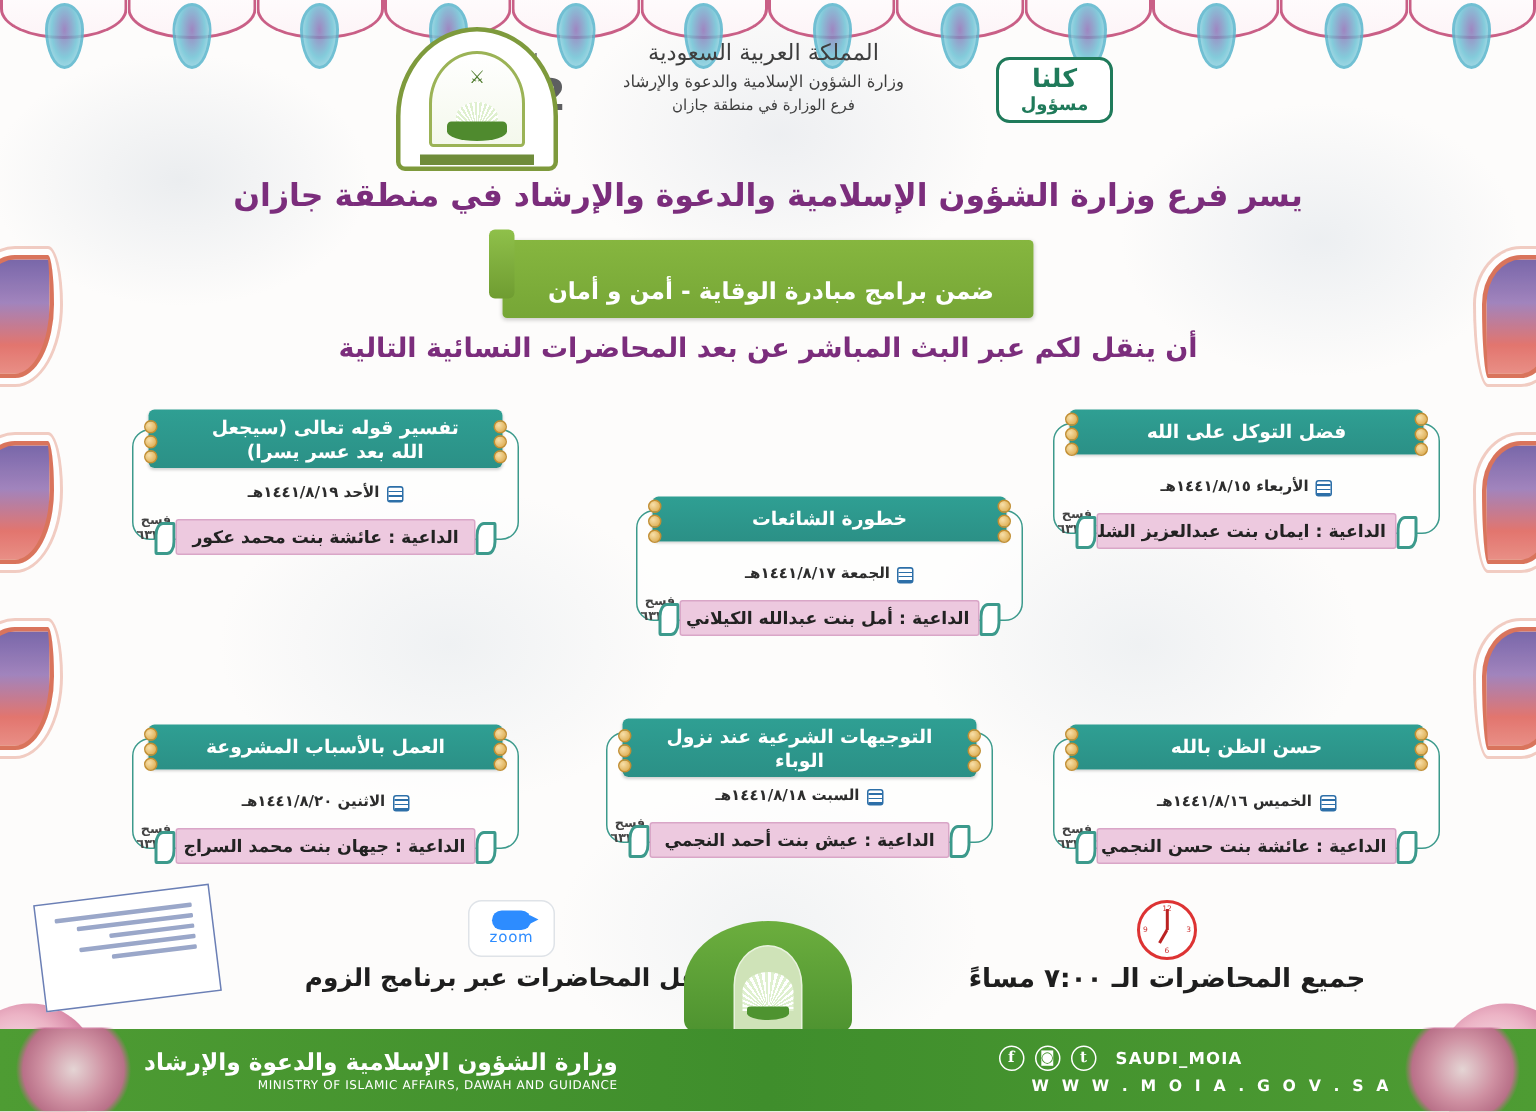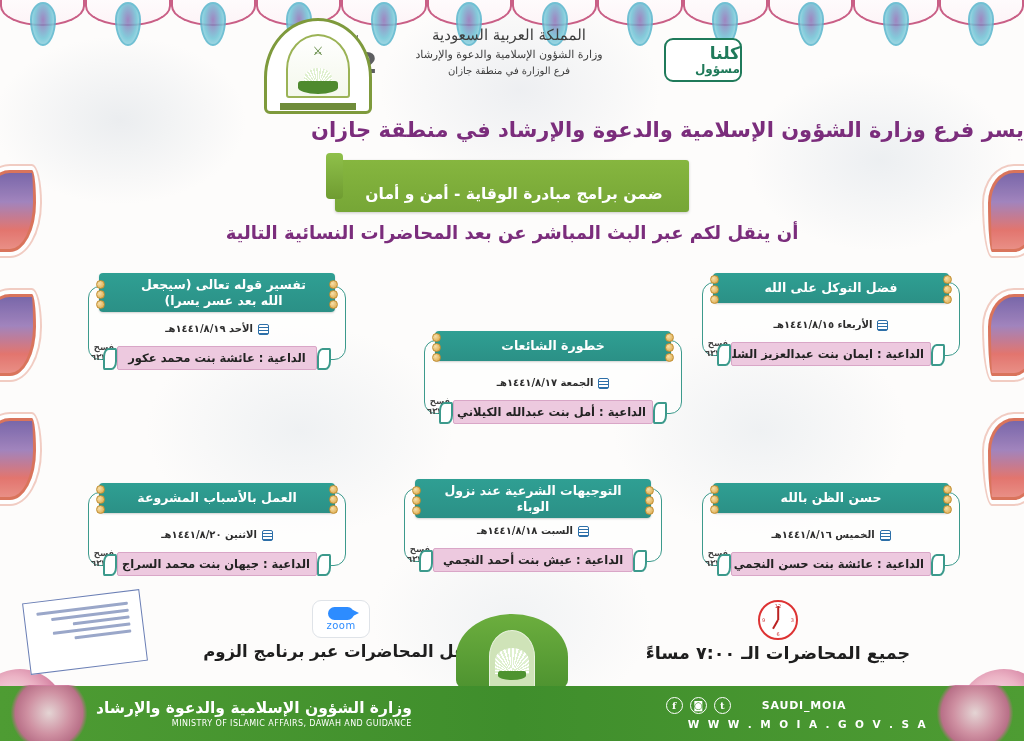--- a/index.html
+++ b/index.html
@@ -65,21 +65,21 @@
     opacity: .85; }
   .cf-bl { left: -26px; bottom: -20px; }
   .cf-br { right: -26px; bottom: -20px; }
 
   
   .header { position: relative; height: 112px; }
   .logo-kullona {
     position: absolute; left: 664px; top: 38px;
     width: 78px; height: 44px;
     border: 2px solid #1f7a5a; border-radius: 9px;
-    display: flex; flex-direction: column; align-items: flex-start; justify-content: center;
+    display: flex; flex-direction: column; align-items: center; justify-content: center;
     color: #1f7a5a; line-height: 1.05; background: #fff;
   }
   .logo-kullona .l1 { font-size: 17px; font-weight: bold; }
   .logo-kullona .l2 { font-size: 12px; font-weight: bold; }
 
   .logo-vision { position: absolute; left: 286px; top: 33px; width: 96px; text-align: center; color: #6d6e71; }
   .logo-vision .v-word { font-size: 11px; letter-spacing: 3px; }
   .logo-vision .v-num { font-size: 29px; font-weight: bold; letter-spacing: 1px; color: #5d5e60; }
   .logo-vision .v-num .zero-orn { color: #8fae3e; }
   .logo-vision .v-sub { font-size: 4.4px; letter-spacing: .5px; margin-top: 1px; color: #8a8b8d; }
@@ -119,21 +119,21 @@
     border-radius: 3px 3px 50% 50%;
   }
   .emblem-base {
     position: absolute; left: 16px; right: 16px; bottom: 4px; height: 7px;
     background: #6f8c3a;
   }
 
   
   .title-main {
     position: absolute; top: 118px; left: 0; right: 0;
-    text-align: right; color: #7b2d7c;
+    text-align: center; color: #7b2d7c;
     font-size: 21px; font-weight: bold;
     font-family: "DejaVu Sans", "Liberation Sans", sans-serif;
   }
   .subtitle-wrap { position: absolute; top: 160px; left: 0; right: 0; display: flex; justify-content: center; }
   .subtitle-ribbon {
     position: relative;
     background: linear-gradient(#86b63f, #76a636);
     color: #fff; font-size: 15.5px; font-weight: bold;
     padding: 25px 26px 9px 30px;
     border-radius: 3px;
@@ -303,21 +303,21 @@
   .footer-ar { font-size: 15.5px; font-weight: bold; }
   .footer-en { font-size: 8px; letter-spacing: .4px; margin-top: 2px; }
   .footer-left { color: #fff; direction: ltr; text-align: left; }
   .social-row { display: flex; align-items: center; gap: 7px; }
   .s-icon {
     width: 17px; height: 17px; border-radius: 50%;
     border: 1.6px solid #fff; display: flex;
     align-items: center; justify-content: center;
     font-size: 10px; font-weight: bold; font-family: "DejaVu Serif", serif;
   }
-  .handle { font-size: 11px; font-weight: bold; letter-spacing: .8px; margin-left: 24px; }
+  .handle { font-size: 11px; font-weight: bold; letter-spacing: .8px; margin-left: 6px; }
   .site { font-size: 10.5px; letter-spacing: 2.4px; font-weight: bold; margin-top: 4px; margin-left: 22px; }
   .footer-flower {
     position: absolute; width: 78px; height: 56px;
     background: radial-gradient(circle at 50% 50%, #f5dbe6 0%, #dd8fae 45%, #c56c92 70%, rgba(255,255,255,0) 80%);
     opacity: .9;
   }
   .ff-l { left: 10px; bottom: 0; }
   .ff-r { right: 10px; bottom: 0; }
 </style>
 </head>

